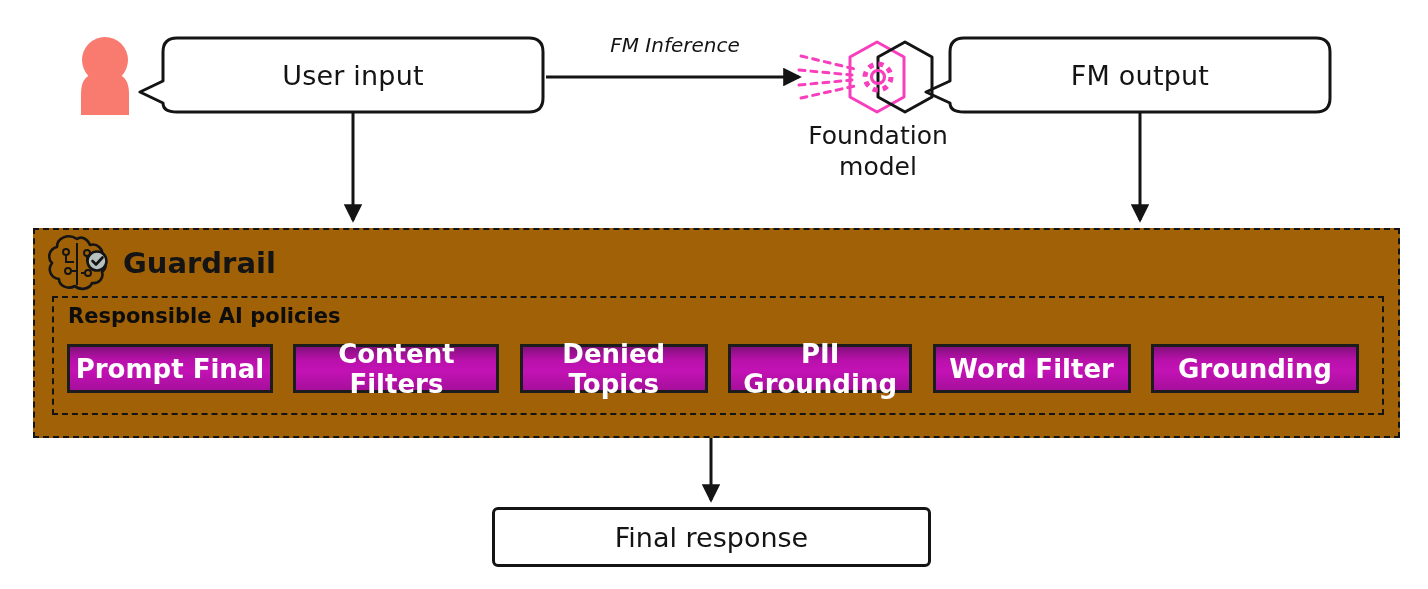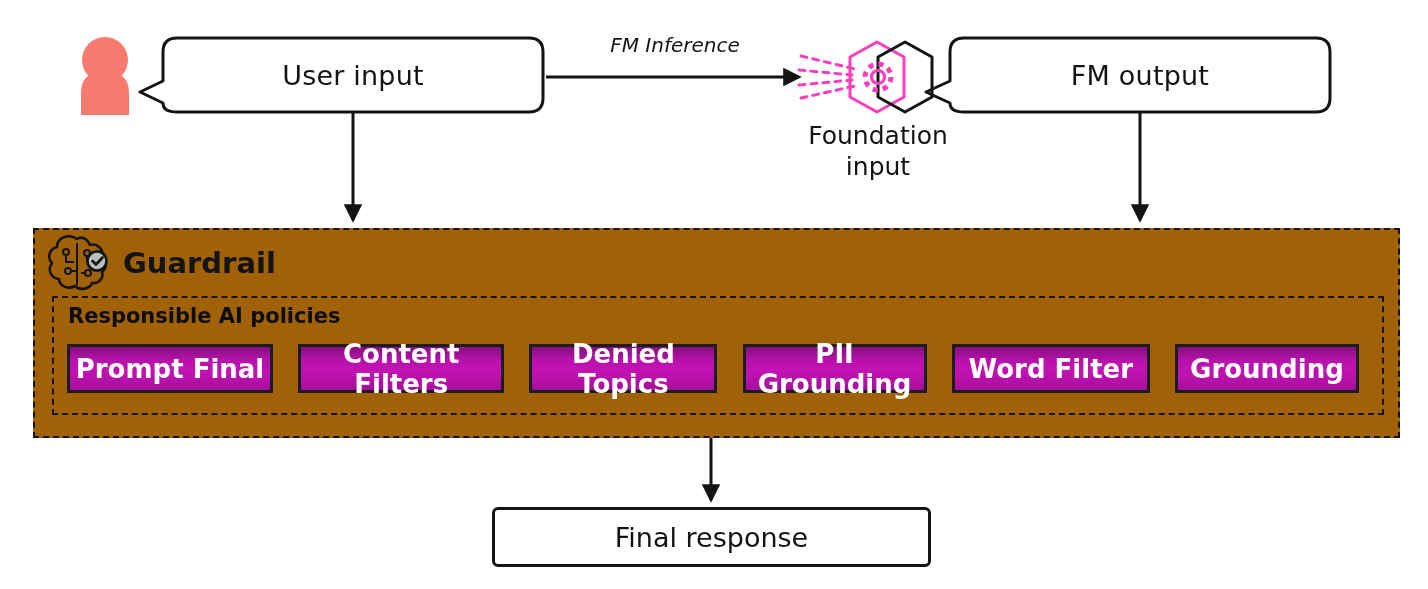--- a/index.html
+++ b/index.html
@@ -38,21 +38,21 @@
     box-sizing:border-box;border:3px solid #1c1c1c;
     background:linear-gradient(180deg,#83107c 0%,#b811ab 30%,#c312b5 55%,#a60f9b 100%);
     color:#ffffff;font-size:26px;font-weight:bold;
     display:flex;align-items:center;justify-content:center;text-align:center;
   }
   .policy-chip:nth-child(1){width:206px;}
   .policy-chip:nth-child(2){width:206px;}
   .policy-chip:nth-child(3){width:188px;}
   .policy-chip:nth-child(4){width:184px;}
   .policy-chip:nth-child(5){width:198px;}
-  .policy-chip:nth-child(6){width:184px;}
+  .policy-chip:nth-child(6){width:208px;}
 </style>
 </head>
 <body>
 
 <div class="canvas">
 
   <svg class="svg-layer" viewBox="0 0 1428 589" xmlns="http://www.w3.org/2000/svg">
     <defs>
       <marker id="arrow" viewBox="0 0 10 10" refX="8.5" refY="5" markerWidth="6.2" markerHeight="6.2" orient="auto-start-reverse">
         <path d="M0,0 L10,5 L0,10 Z" fill="#141414"></path>
@@ -87,21 +87,21 @@
 
     <line x1="353" y1="112" x2="353" y2="220" stroke="#141414" stroke-width="3" marker-end="url(#arrow)"></line>
     <line x1="1140" y1="112" x2="1140" y2="220" stroke="#141414" stroke-width="3" marker-end="url(#arrow)"></line>
     <line x1="711" y1="438" x2="711" y2="500" stroke="#141414" stroke-width="3" marker-end="url(#arrow)"></line>
   </svg>
 
   <div class="label bubble-label user-input-label">User input</div>
 
   <div class="label fm-inference-label">FM Inference</div>
 
-  <div class="label foundation-model-label">Foundation input</div>
+  <div class="label foundation-model-label">Foundation model</div>
 
   <div class="label bubble-label fm-output-label">FM output</div>
 
   <div class="guardrail-box">
     <div class="guardrail-header">
       <svg width="64" height="58" viewBox="0 0 64 58" xmlns="http://www.w3.org/2000/svg" fill="none" stroke="#141414">
         <path stroke-width="2.6" stroke-linejoin="round" d="M30 5 C21 -1 10 4 10 13 C2 15 0 24 5 29 C0 36 4 44 12 45 C12 52 21 56 28 52 C33 57 43 55 45 49 C52 50 57 44 55 38 C60 34 60 26 55 23 C57 15 50 9 43 11 C40 4 34 2 30 5 Z"></path>
         <path stroke-width="2" d="M30 9 V51"></path>
         <circle cx="19" cy="18" r="3" stroke-width="2"></circle>
         <circle cx="21" cy="37" r="3" stroke-width="2"></circle>

